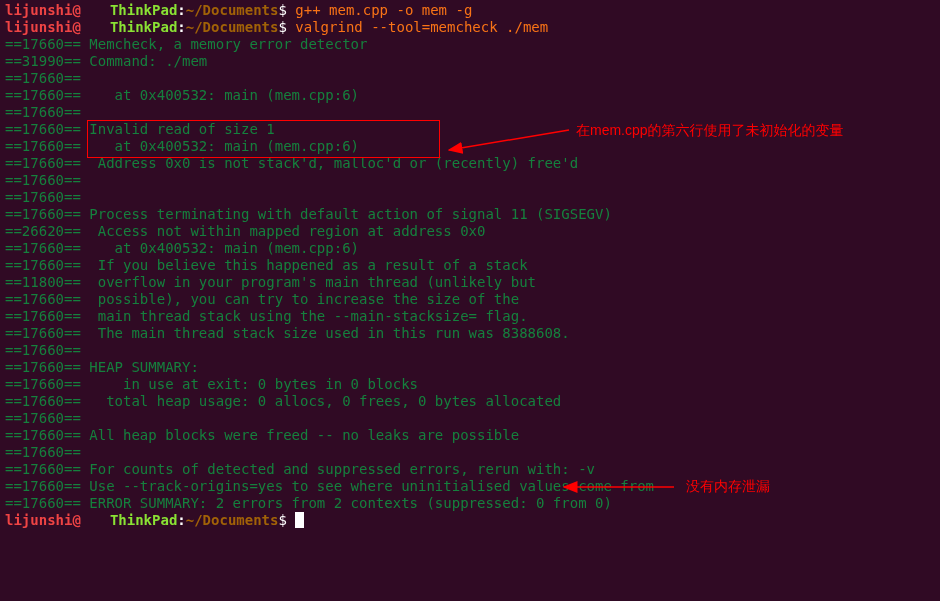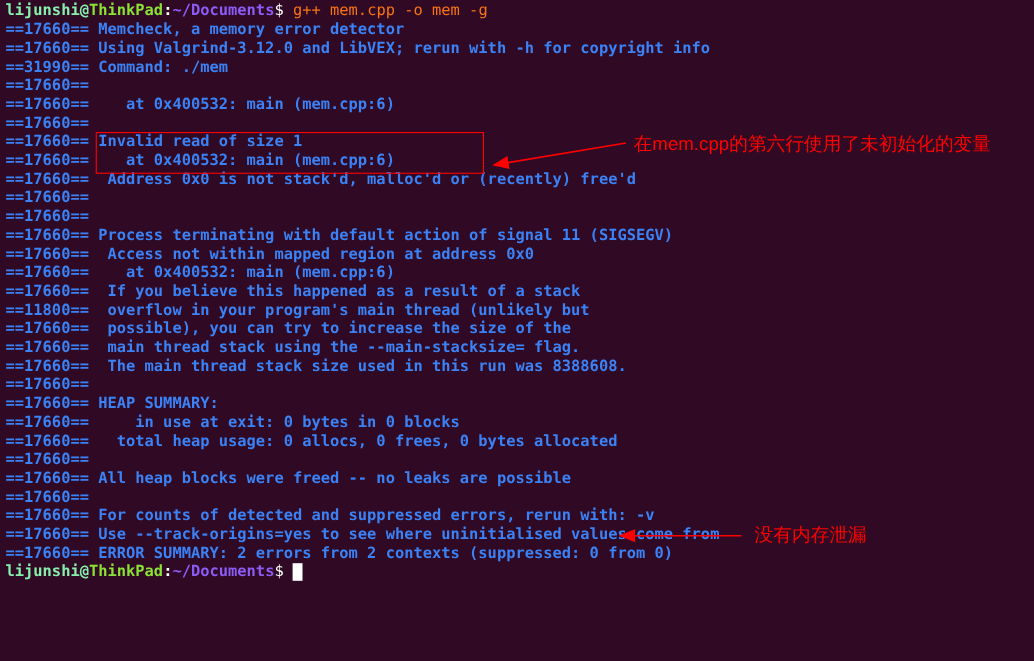--- a/index.html
+++ b/index.html
@@ -15,72 +15,72 @@
       color: #ffffff;
       width: 940px;
       height: 601px;
       overflow: hidden;
       position: relative;
       padding: 2px 5px;
     }
     .line {
       white-space: pre;
     }
-    .user { color: #86efac; font-weight: bold; }
-    .host { color: #8ae234; font-weight: bold; }
+    .user { color: #ef4444; font-weight: bold; }
+    .host { color: #8ae234; font-weight: bold; margin-left: 29px; }
     .colon { color: #ffffff; font-weight: bold; }
-    .path { color: #8b5cf6; font-weight: bold; }
+    .path { color: #a16207; font-weight: bold; }
     .dollar { color: #ffffff; }
     .cmd { color: #f97316; }
-    .out { color: #3b82f6; font-weight: bold; }
+    .out { color: #15803d; font-weight: normal; }
     .cursor {
       display: inline-block;
       width: 9px;
       height: 16px;
       background: #ffffff;
       vertical-align: text-bottom;
     }
     .red-box {
       position: absolute;
       border: 1px solid #ff0000;
       pointer-events: none;
     }
     .annotation {
       position: absolute;
       color: #ff0000;
-      font-size: 17px;
+      font-size: 14px;
       font-family: 'Microsoft YaHei', sans-serif;
       white-space: nowrap;
     }
     .arrow {
       position: absolute;
       pointer-events: none;
     }
   </style>
 </head>
 <body>
 
 <div>
 
 <div class="line"><span class="user">lijunshi</span><span class="user">@</span><span class="host">ThinkPad</span><span class="colon">:</span><span class="path">~/Documents</span><span class="dollar">$ </span><span class="cmd">g++ mem.cpp -o mem -g</span></div>
 
+<div class="line"><span class="user">lijunshi</span><span class="user">@</span><span class="host">ThinkPad</span><span class="colon">:</span><span class="path">~/Documents</span><span class="dollar">$ </span><span class="cmd">valgrind --tool=memcheck ./mem</span></div>
 
 <div class="line out">==17660== Memcheck, a memory error detector</div>
-<div class="line out">==17660== Using Valgrind-3.12.0 and LibVEX; rerun with -h for copyright info</div>
 <div class="line out">==31990== Command: ./mem</div>
 <div class="line out">==17660== </div>
 <div class="line out">==17660==    at 0x400532: main (mem.cpp:6)</div>
 <div class="line out">==17660== </div>
 <div class="line out">==17660== Invalid read of size 1</div>
 <div class="line out">==17660==    at 0x400532: main (mem.cpp:6)</div>
 <div class="line out">==17660==  Address 0x0 is not stack'd, malloc'd or (recently) free'd</div>
 <div class="line out">==17660== </div>
 <div class="line out">==17660== </div>
 <div class="line out">==17660== Process terminating with default action of signal 11 (SIGSEGV)</div>
-<div class="line out">==17660==  Access not within mapped region at address 0x0</div>
+<div class="line out">==26620==  Access not within mapped region at address 0x0</div>
 <div class="line out">==17660==    at 0x400532: main (mem.cpp:6)</div>
 <div class="line out">==17660==  If you believe this happened as a result of a stack</div>
 <div class="line out">==11800==  overflow in your program's main thread (unlikely but</div>
 <div class="line out">==17660==  possible), you can try to increase the size of the</div>
 <div class="line out">==17660==  main thread stack using the --main-stacksize= flag.</div>
 <div class="line out">==17660==  The main thread stack size used in this run was 8388608.</div>
 <div class="line out">==17660== </div>
 <div class="line out">==17660== HEAP SUMMARY:</div>
 <div class="line out">==17660==     in use at exit: 0 bytes in 0 blocks</div>
 <div class="line out">==17660==   total heap usage: 0 allocs, 0 frees, 0 bytes allocated</div>

